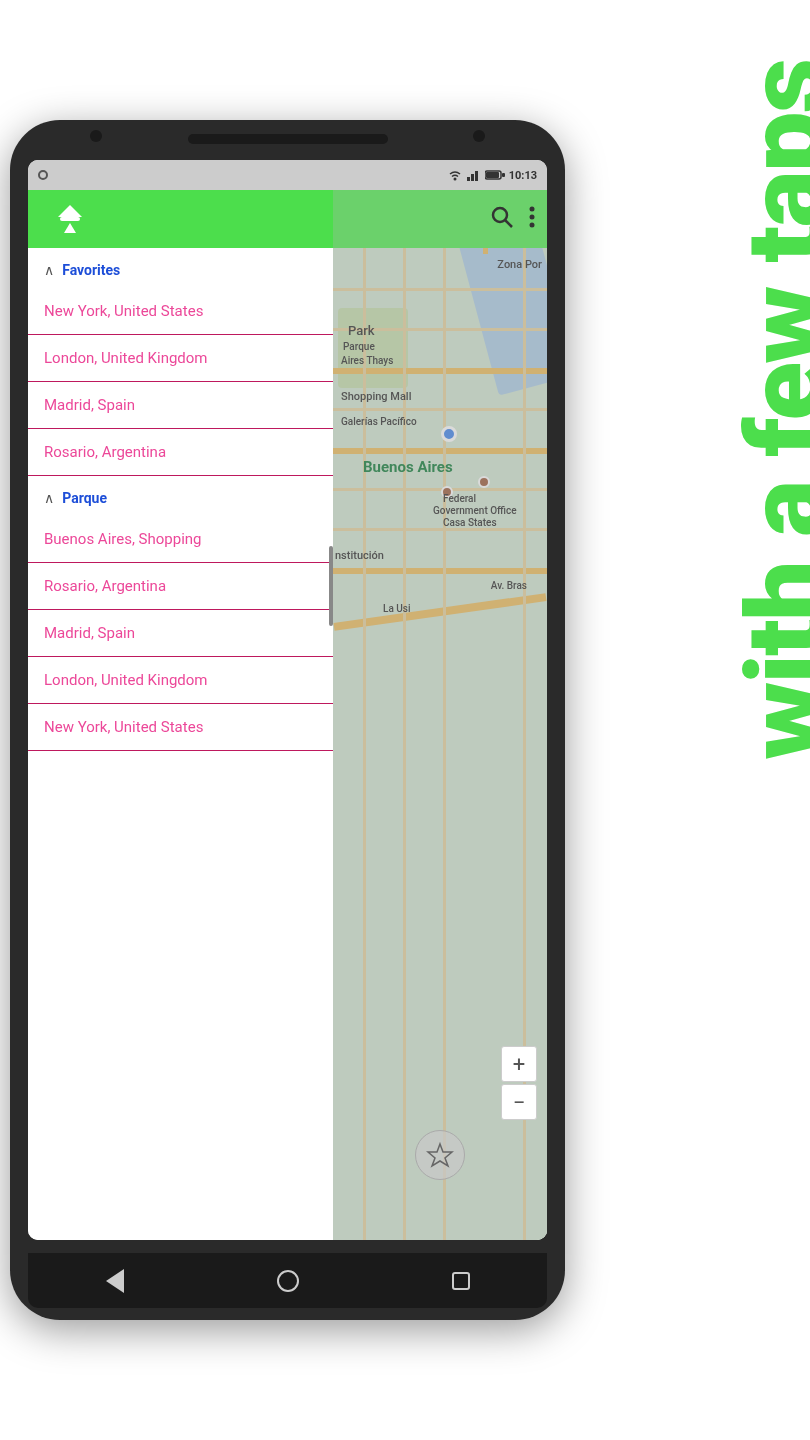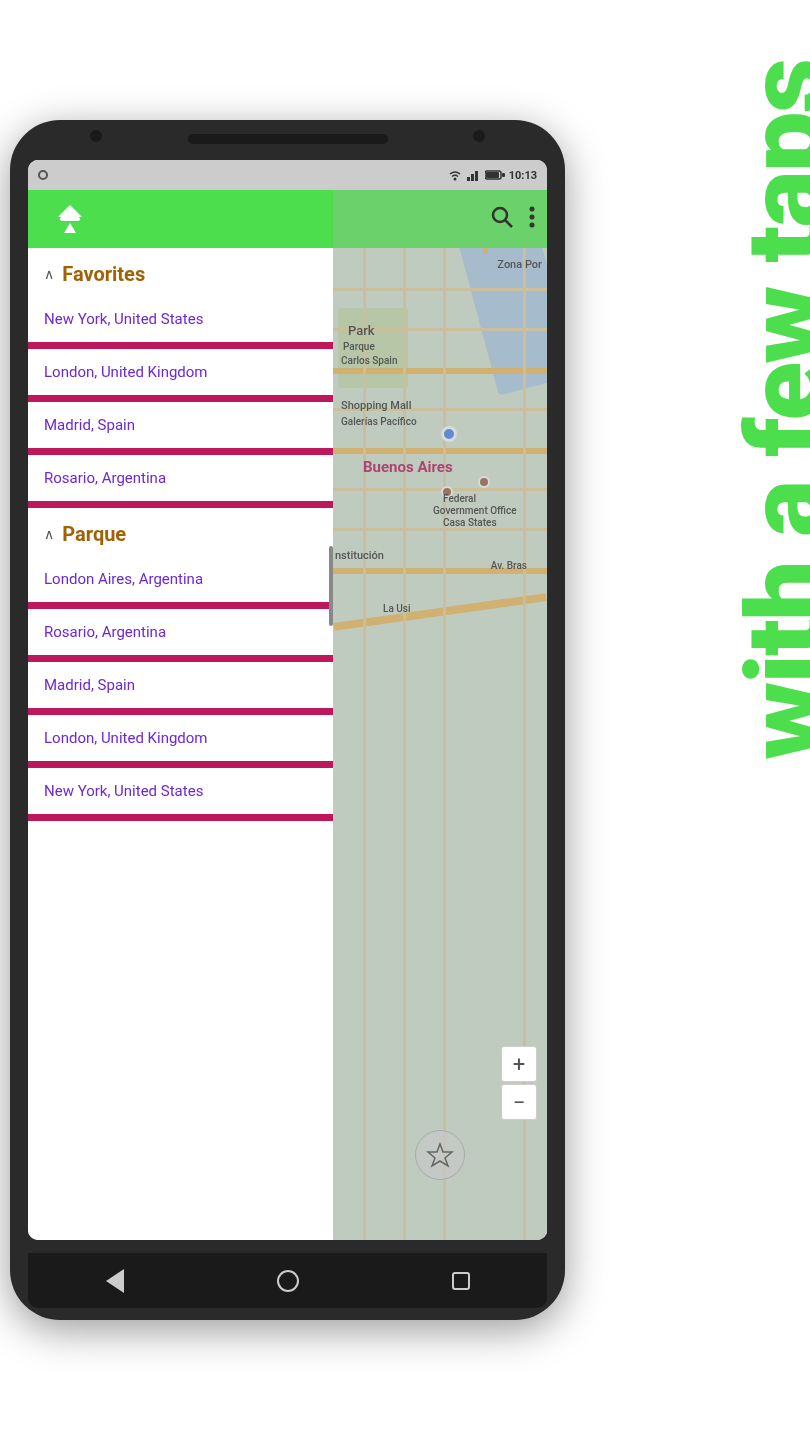--- a/index.html
+++ b/index.html
@@ -181,36 +181,36 @@
     }
 
     .section-header {
       display: flex;
       align-items: center;
       padding: 14px 16px 10px 16px;
       gap: 8px;
     }
 
     .section-header-text {
-      font-size: 20px;
+      font-size: 14px;
       font-weight: bold;
-      color: #a16207;
+      color: #1d4ed8;
     }
 
     .chevron-icon {
       font-size: 14px;
       color: #555;
     }
 
     .location-item {
       padding: 14px 16px;
       font-size: 15px;
-      color: #6d28d9;
+      color: #ec4899;
       cursor: pointer;
-      border-bottom: 7px solid #be185d;
+      border-bottom: 1px solid #be185d;
     }
 
     
     .map-area {
       position: absolute;
       top: 88px;
       left: 305px;
       right: 0;
       bottom: 0;
       background: #d5e8d4;
@@ -453,21 +453,21 @@
       <div class="location-item">New York, United States</div>
       <div class="location-item">London, United Kingdom</div>
       <div class="location-item">Madrid, Spain</div>
       <div class="location-item">Rosario, Argentina</div>
 
       <div class="section-header">
         <span class="chevron-icon">∧</span>
         <span class="section-header-text">Parque</span>
       </div>
 
-      <div class="location-item">London Aires, Argentina</div>
+      <div class="location-item">Buenos Aires, Shopping</div>
       <div class="location-item">Rosario, Argentina</div>
       <div class="location-item">Madrid, Spain</div>
       <div class="location-item">London, United Kingdom</div>
       <div class="location-item">New York, United States</div>
 
       <div class="scroll-indicator"></div>
     </div>
 
     <div class="map-area">
       <div class="map-bg">
@@ -488,34 +488,34 @@
 
         <div class="map-road-v" style="left:30px; top:0; bottom:0;"></div>
         <div class="map-road-v" style="left:70px; top:0; bottom:0;"></div>
         <div class="map-road-v" style="left:110px; top:0; bottom:0;"></div>
         <div class="map-road-v map-road-main" style="left:150px; top:0; bottom:0; width:5px;"></div>
         <div class="map-road-v" style="left:190px; top:0; bottom:0;"></div>
 
         <div class="map-label" style="right:5px; top:10px;">Zona Por</div>
         <div class="map-label" style="left:15px; top:75px; font-size:13px;">Park</div>
         <div class="map-label" style="left:10px; top:93px; font-size:10px;">Parque</div>
-        <div class="map-label" style="left:8px; top:107px; font-size:10px;">Carlos Spain</div>
-        <div class="map-label" style="left:8px; top:151px; font-size:11px;">Shopping Mall</div>
+        <div class="map-label" style="left:8px; top:107px; font-size:10px;">Aires Thays</div>
+        <div class="map-label" style="left:8px; top:142px; font-size:11px;">Shopping Mall</div>
         <div class="map-label" style="left:8px; top:168px; font-size:10px;">Galerías Pacífico</div>
 
         <div style="position:absolute; left:108px; top:178px; width:16px; height:16px; background:#4488ee; border-radius:50%; border:3px solid white;"></div>
-        <div class="map-label" style="left:30px; top:210px; font-size:15px; font-weight:bold; color:#be185d;">Buenos Aires</div>
+        <div class="map-label" style="left:30px; top:210px; font-size:15px; font-weight:bold; color:#15803d;">Buenos Aires</div>
 
         <div style="position:absolute; left:108px; top:238px; width:12px; height:12px; background:#a06040; border-radius:50%; border:2px solid white;"></div>
         <div style="position:absolute; left:145px; top:228px; width:12px; height:12px; background:#a06040; border-radius:50%; border:2px solid white;"></div>
         <div class="map-label" style="left:110px; top:245px; font-size:10px;">Federal</div>
         <div class="map-label" style="left:100px; top:257px; font-size:10px;">Government Office</div>
         <div class="map-label" style="left:110px; top:269px; font-size:10px;">Casa States</div>
         <div class="map-label" style="left:2px; top:301px; font-size:11px;">nstitución</div>
-        <div class="map-label" style="right:20px; top:312px; font-size:10px;">Av. Bras</div>
+        <div class="map-label" style="right:20px; top:332px; font-size:10px;">Av. Bras</div>
         <div class="map-label" style="left:50px; top:355px; font-size:10px;">La Usi</div>
 
         <div class="map-overlay"></div>
 
         <div class="map-controls">
           <div class="map-btn">+</div>
           <div class="map-btn">−</div>
         </div>
 
         <div class="map-star-btn">

